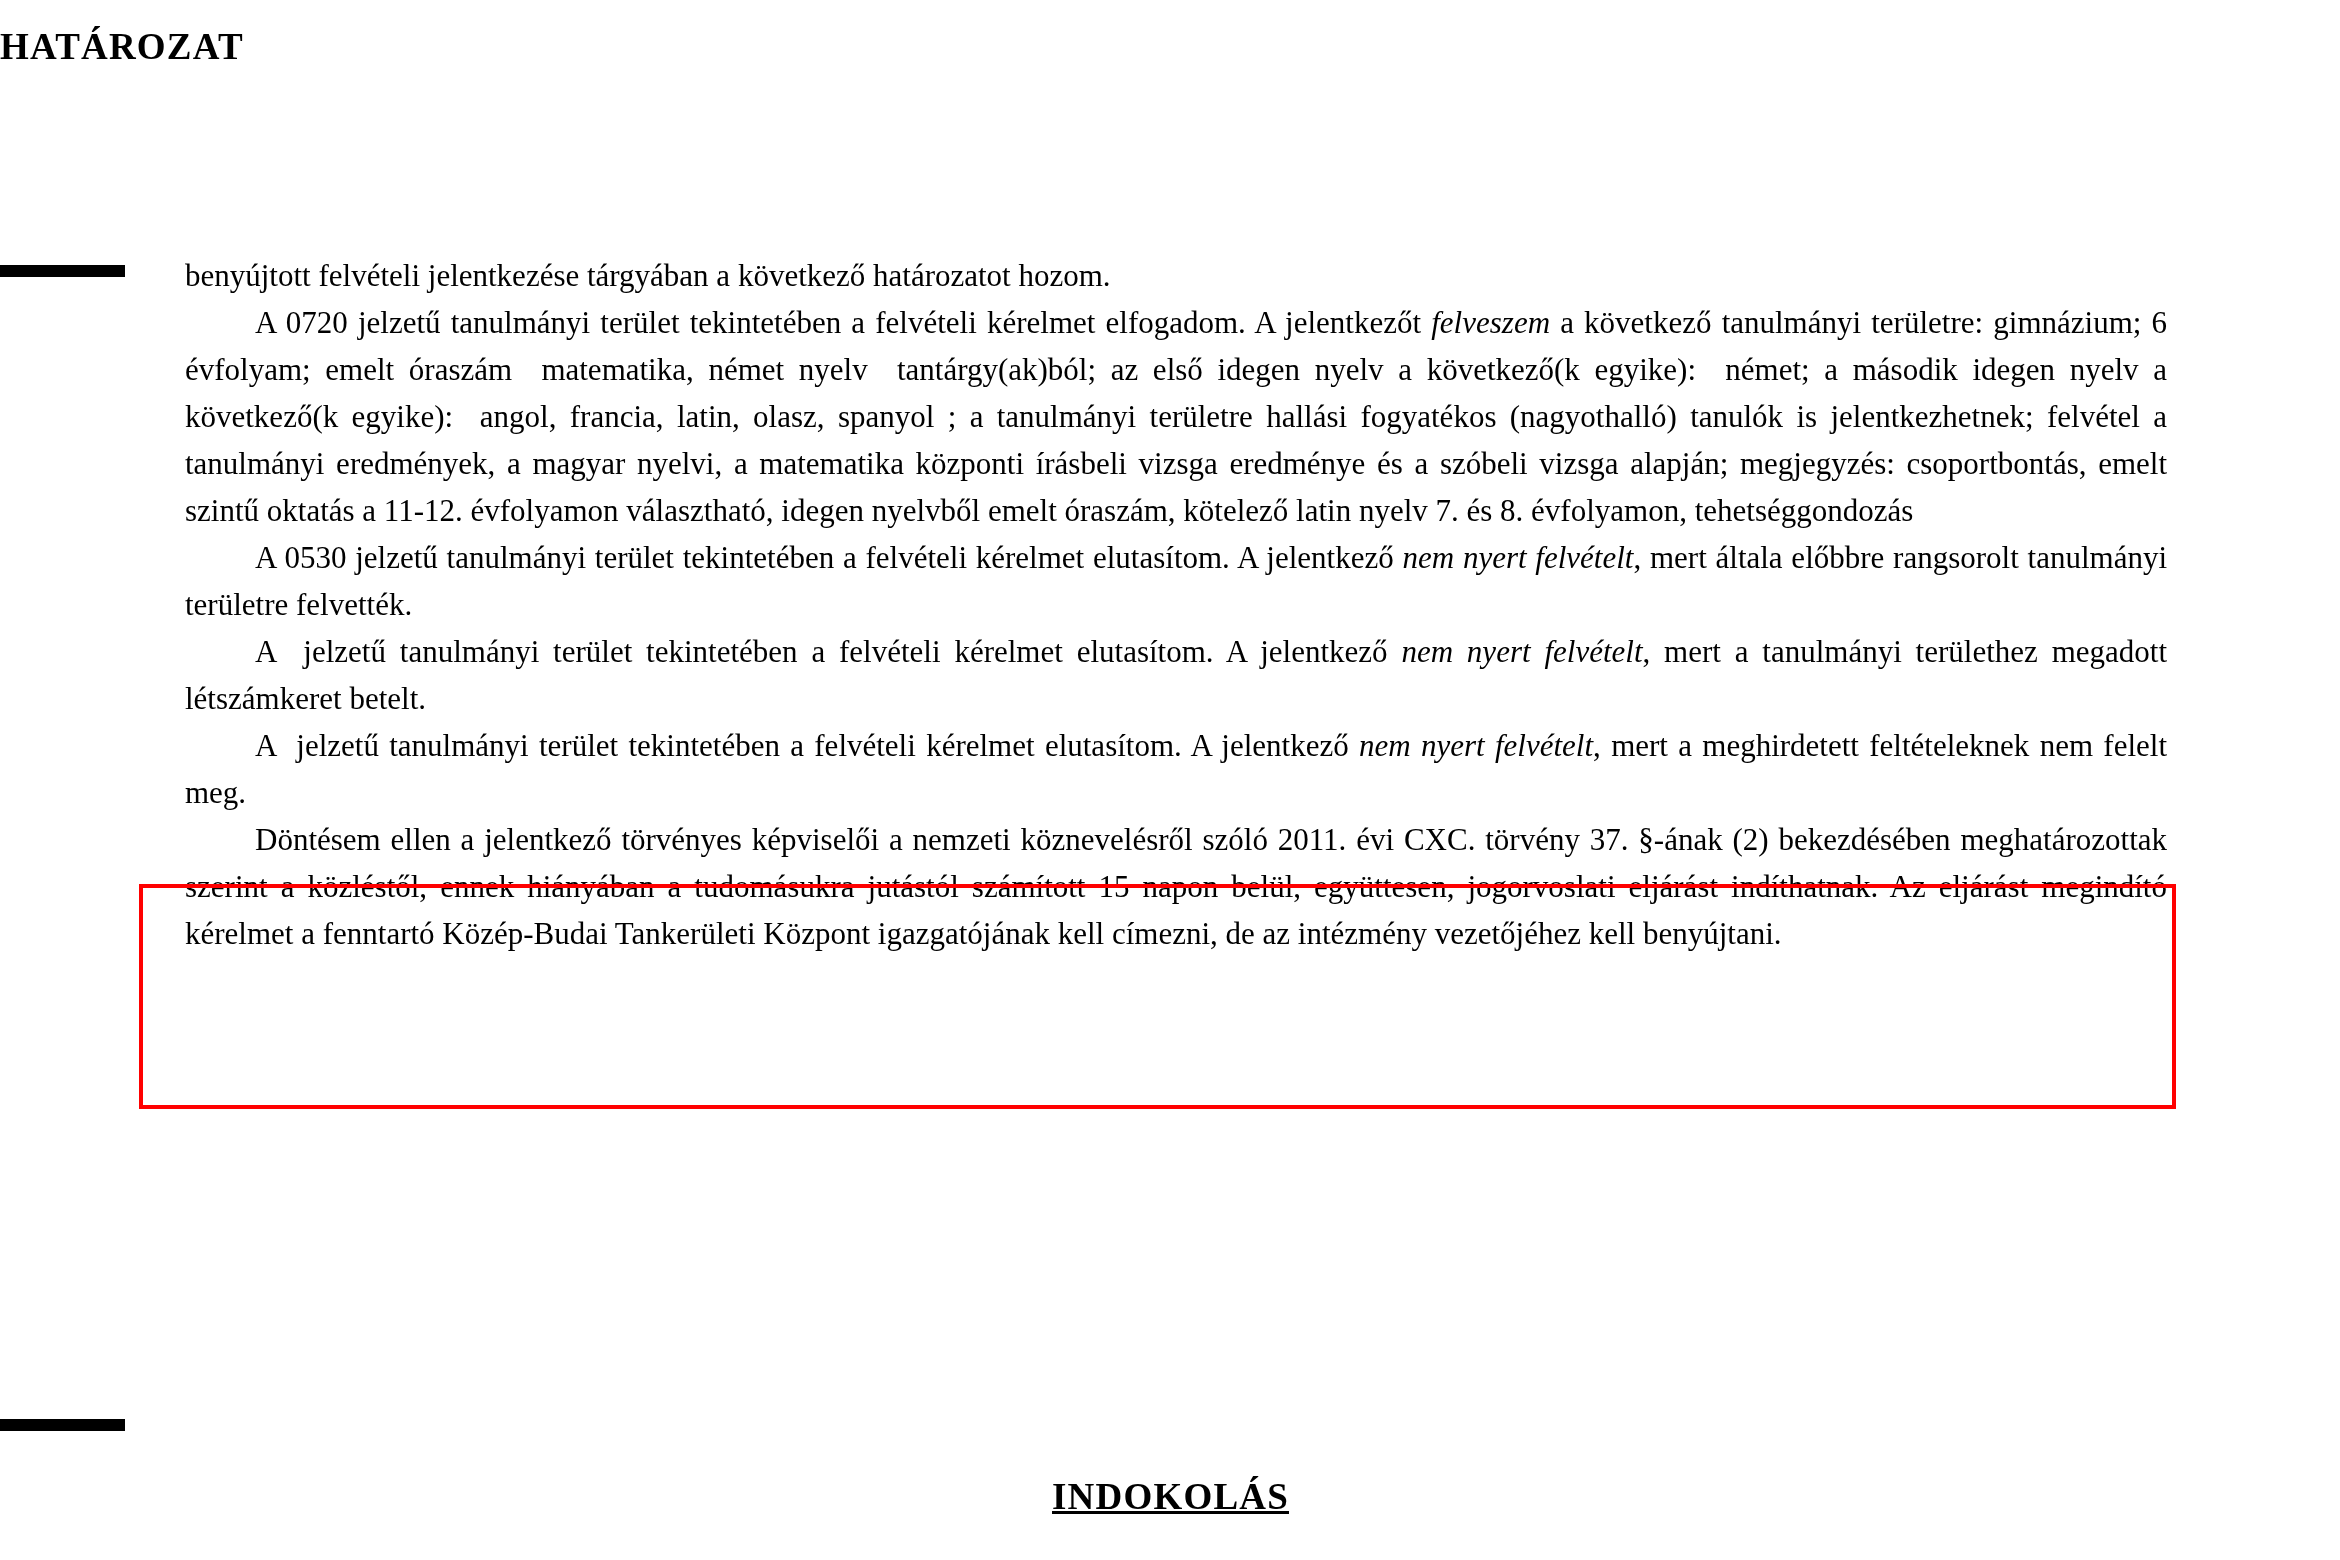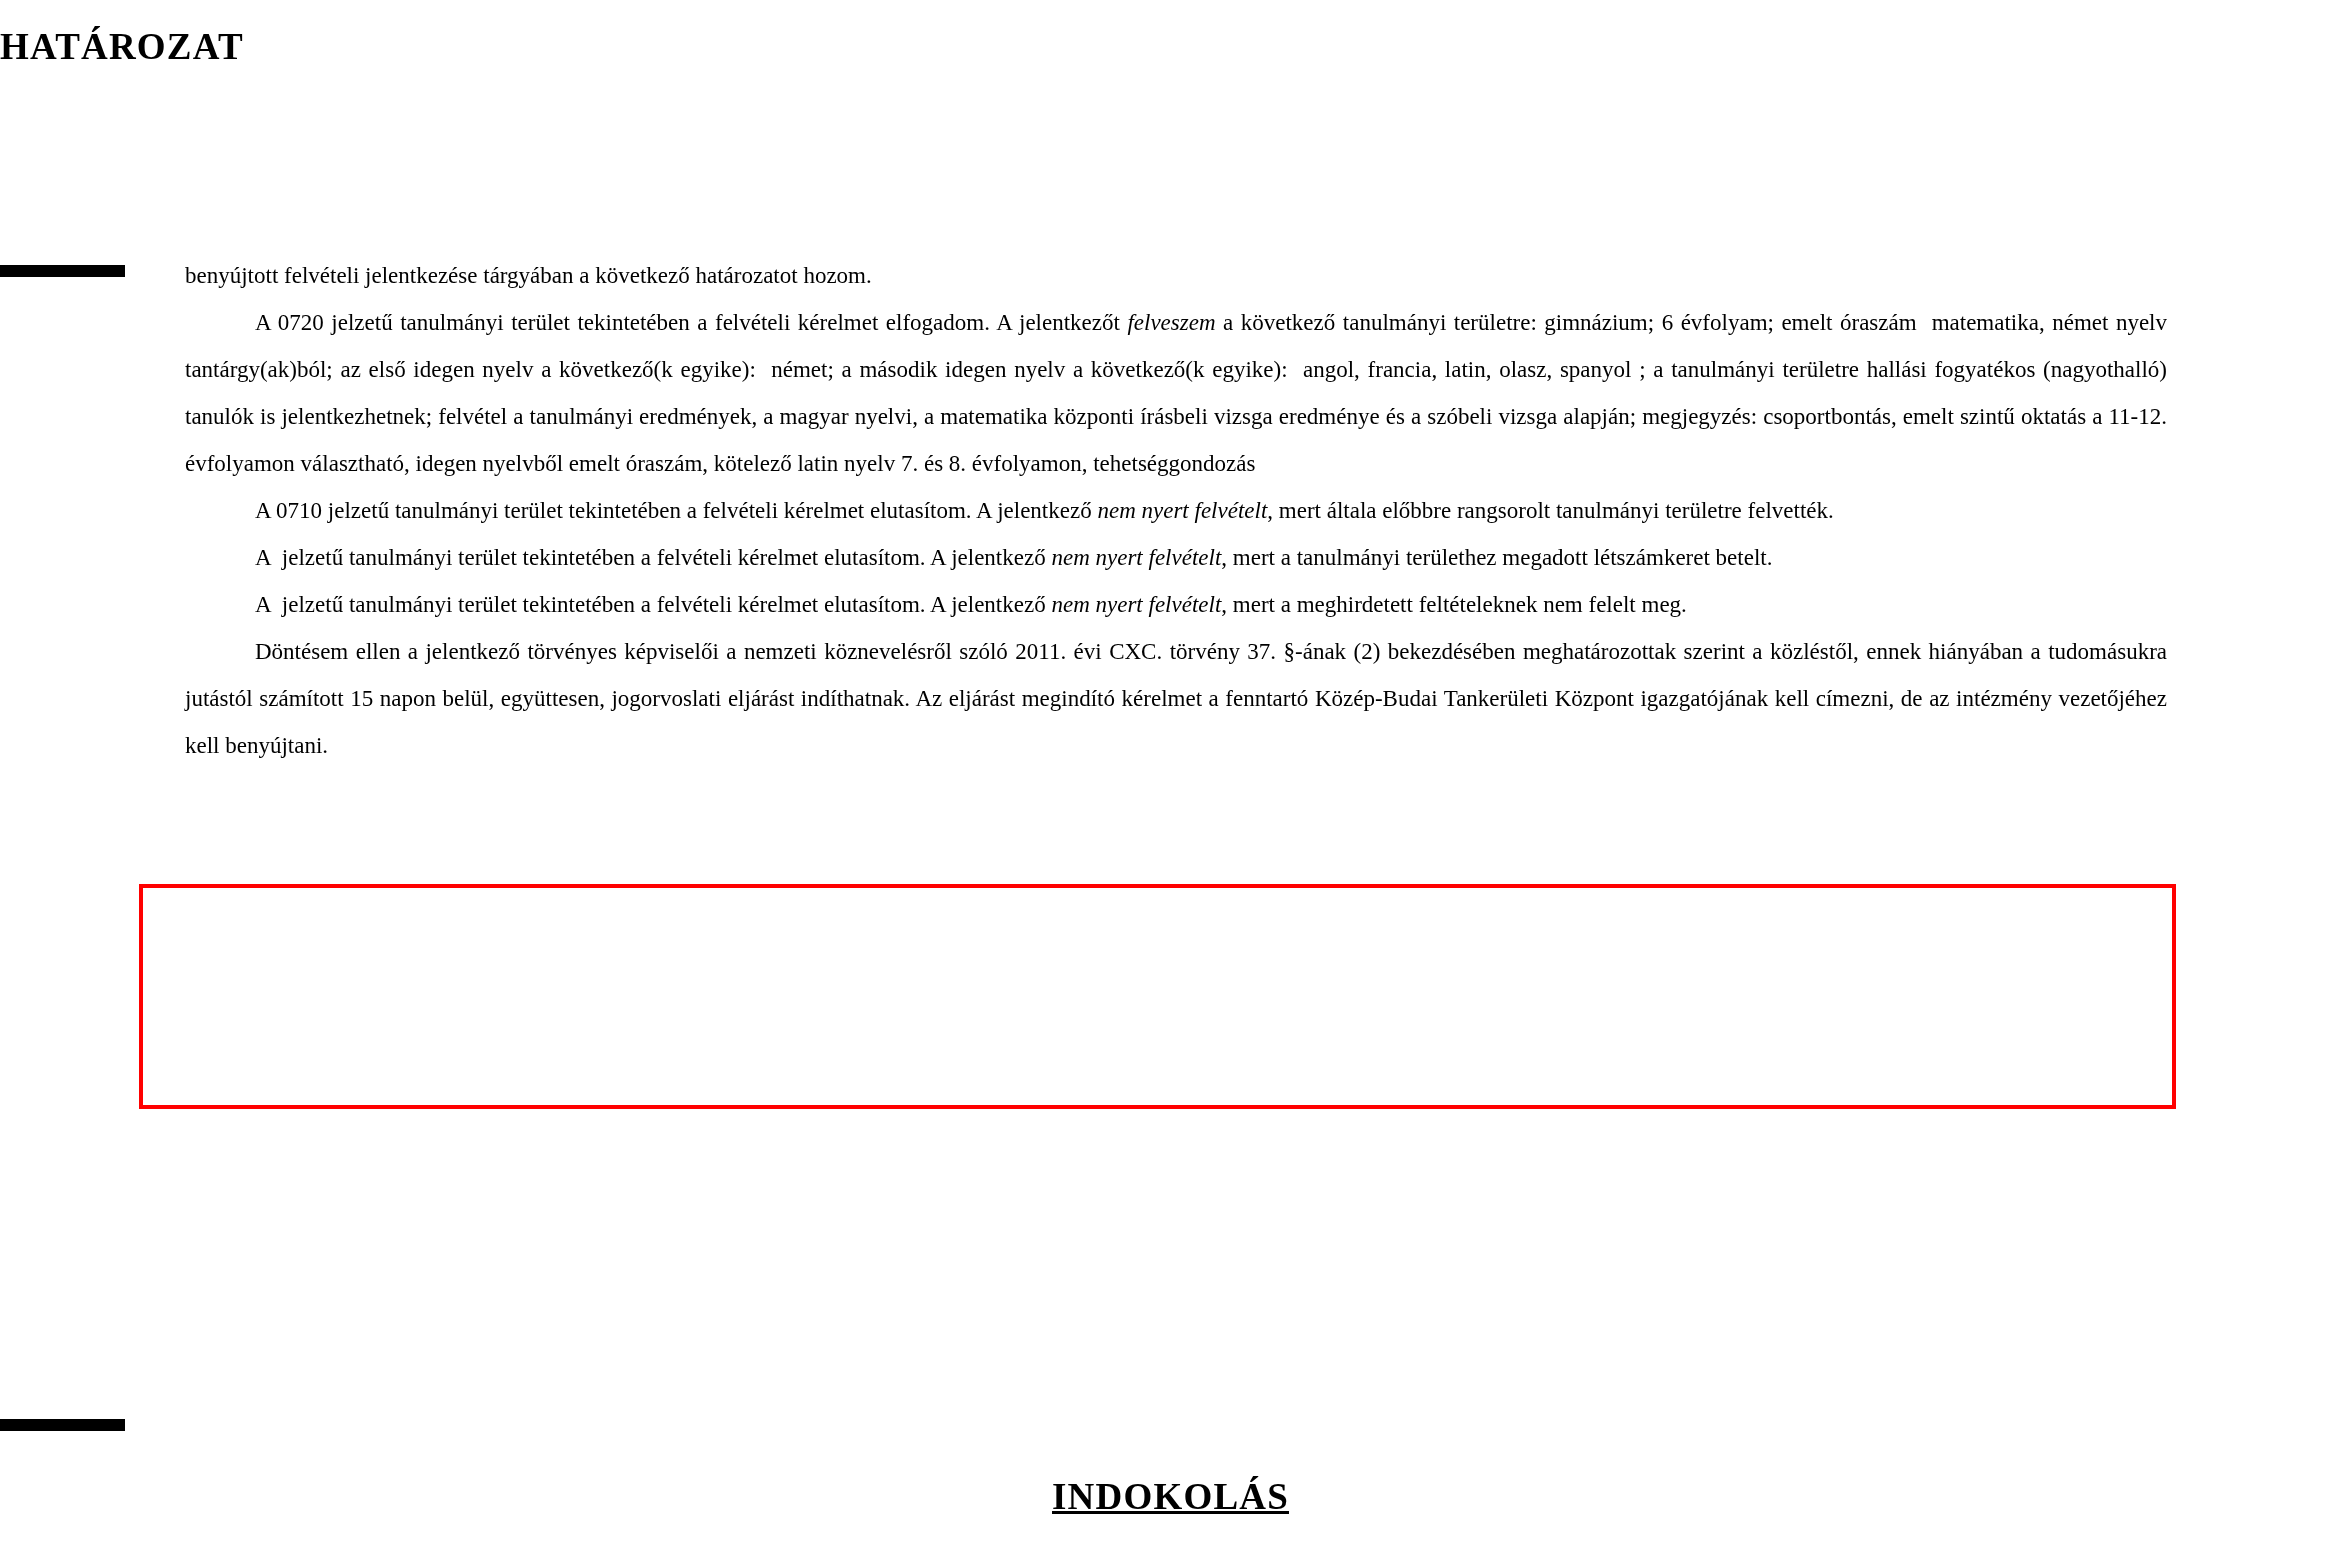--- a/index.html
+++ b/index.html
@@ -62,21 +62,21 @@
     width: 125px;
     height: 11.7px;
   }
 
   
   .body-block {
     position: absolute;
     left: 185px;
     top: 252px;
     width: 1982px;
-    font-size: 23px;
+    font-size: 31px;
     line-height: 47px;
     text-align: justify;
     text-justify: inter-word;
   }
 
   .para {
     margin: 0;
     text-indent: 0;
   }
   .para.indented {
@@ -107,21 +107,21 @@
 
   <div class="doc-title">HATÁROZAT</div>
 
   <div class="redaction-bar top"></div>
 
   <div class="redaction-bar bottom"></div>
 
   <div class="body-block">
     <p class="para"><span>benyújtott felvételi jelentkezése tárgyában a következő határozatot hozom.</span></p>
     <p class="para indented"><span>A 0720 jelzetű tanulmányi terület tekintetében a felvételi kérelmet elfogadom. A jelentkezőt </span><span class="it">felveszem</span><span> a következő tanulmányi területre: gimnázium; 6 évfolyam; emelt óraszám  matematika, német nyelv  tantárgy(ak)ból; az első idegen nyelv a következő(k egyike):  német; a második idegen nyelv a következő(k egyike):  angol, francia, latin, olasz, spanyol ; a tanulmányi területre hallási fogyatékos (nagyothalló) tanulók is jelentkezhetnek; felvétel a tanulmányi eredmények, a magyar nyelvi, a matematika központi írásbeli vizsga eredménye és a szóbeli vizsga alapján; megjegyzés: csoportbontás, emelt szintű oktatás a 11-12. évfolyamon választható, idegen nyelvből emelt óraszám, kötelező latin nyelv 7. és 8. évfolyamon, tehetséggondozás</span></p>
-    <p class="para indented"><span>A 0710 jelzetű tanulmányi terület tekintetében a felvételi kérelmet elutasítom. A jelentkező </span><span class="it">nem nyert felvételt</span><span>, mert általa előbbre rangsorolt tanulmányi területre felvették.</span></p>
+    <p class="para indented"><span>A 0530 jelzetű tanulmányi terület tekintetében a felvételi kérelmet elutasítom. A jelentkező </span><span class="it">nem nyert felvételt</span><span>, mert általa előbbre rangsorolt tanulmányi területre felvették.</span></p>
     <p class="para indented"><span>A  jelzetű tanulmányi terület tekintetében a felvételi kérelmet elutasítom. A jelentkező </span><span class="it">nem nyert felvételt</span><span>, mert a tanulmányi területhez megadott létszámkeret betelt.</span></p>
     <p class="para indented"><span>A  jelzetű tanulmányi terület tekintetében a felvételi kérelmet elutasítom. A jelentkező </span><span class="it">nem nyert felvételt</span><span>, mert a meghirdetett feltételeknek nem felelt meg.</span></p>
     <p class="para indented"><span>Döntésem ellen a jelentkező törvényes képviselői a nemzeti köznevelésről szóló 2011. évi CXC. törvény 37. §-ának (2) bekezdésében meghatározottak szerint a közléstől, ennek hiányában a tudomásukra jutástól számított 15 napon belül, együttesen, jogorvoslati eljárást indíthatnak. Az eljárást megindító kérelmet a fenntartó Közép-Budai Tankerületi Központ igazgatójának kell címezni, de az intézmény vezetőjéhez kell benyújtani.</span></p>
   </div>
 
   <div class="highlight-box" style="border-color: rgb(255, 0, 0);"></div>
 
   <div class="doc-footer-title">INDOKOLÁS</div>
 
 </div>

